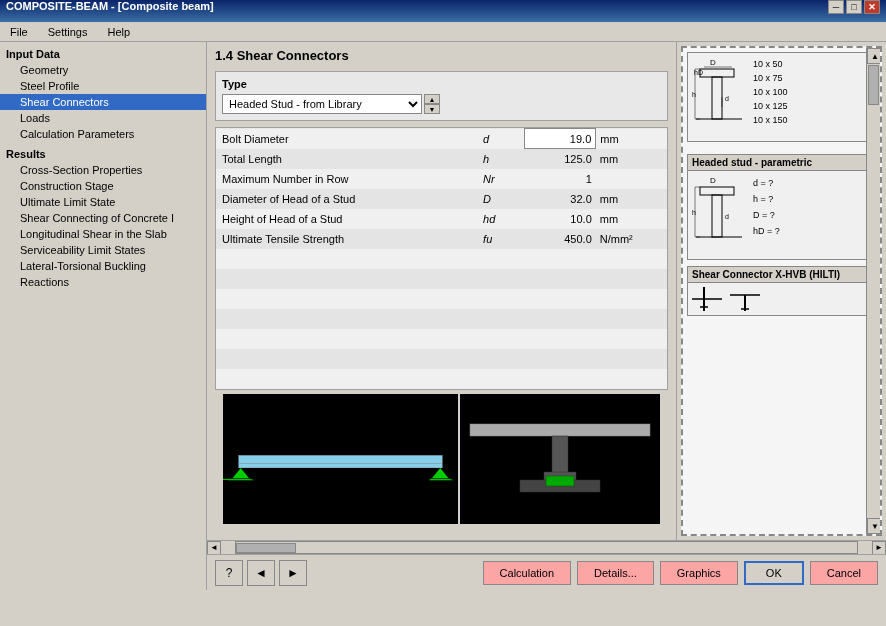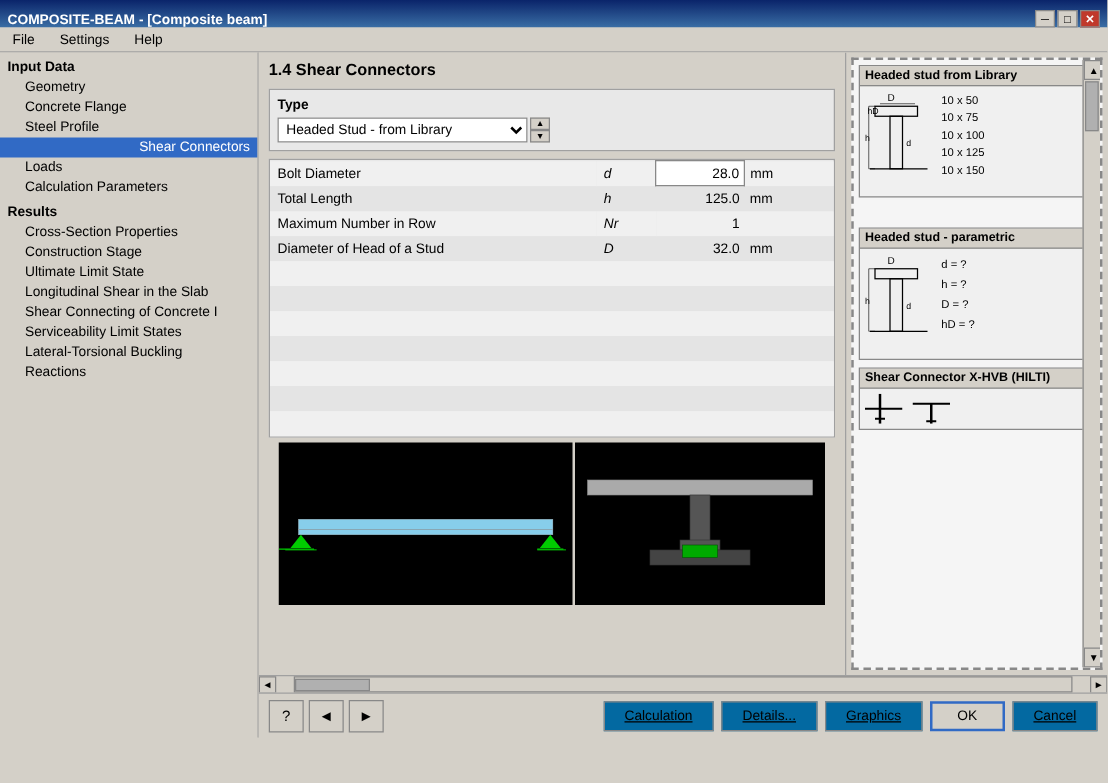--- a/index.html
+++ b/index.html
@@ -11,21 +11,21 @@
       height: 626px;
       overflow: hidden;
     }
 
     
     .title-bar {
       background: linear-gradient(to bottom, #0a246a, #3a6ea5);
       color: white;
       height: 22px;
       display: flex;
-      align-items: flex-end;
+      align-items: flex-start;
       justify-content: space-between;
       padding: 0 6px;
       font-size: 11px;
       font-weight: bold;
     }
     .title-bar-controls {
       display: flex;
       gap: 2px;
     }
     .title-btn {
@@ -80,21 +80,20 @@
     }
     .sidebar-item {
       padding: 2px 6px 2px 20px;
       cursor: pointer;
       font-size: 11px;
       color: #000;
     }
     .sidebar-item.active {
       background: #316ac5;
       color: white;
-      text-align: right;
     }
     .sidebar-results-label {
       font-weight: bold;
       font-size: 11px;
       padding: 2px 6px;
       color: #000;
       margin-top: 4px;
     }
 
     
@@ -285,27 +284,26 @@
       border: 1px solid #888;
       display: flex;
       align-items: center;
       justify-content: center;
       cursor: pointer;
       font-size: 12px;
     }
     .action-btn {
       height: 24px;
       padding: 0 16px;
-      background: #0369a1;
-      border: 1px solid #888;
-      cursor: pointer;
-      font-size: 11px;
-      display: flex;
-      align-items: center;
-      text-decoration: underline;
+      background: #fca5a5;
+      border: 1px solid #888;
+      cursor: pointer;
+      font-size: 11px;
+      display: flex;
+      align-items: center;
     }
     .ok-btn {
       height: 24px;
       padding: 0 20px;
       background: #d4d0c8;
       border: 2px solid #316ac5;
       cursor: pointer;
       font-size: 11px;
       display: flex;
       align-items: center;
@@ -372,23 +370,20 @@
 </div>
 
 <div class="main-layout">
 
   <div class="sidebar">
     <div class="sidebar-group-label">Input Data</div>
     <div class="sidebar-item">
       <span>Geometry</span>
     </div>
     <div class="sidebar-item">
-      <span>Concrete Flange</span>
-    </div>
-    <div class="sidebar-item">
       <span>Steel Profile</span>
     </div>
     <div class="sidebar-item active">
       <span>Shear Connectors</span>
     </div>
     <div class="sidebar-item">
       <span>Loads</span>
     </div>
     <div class="sidebar-item">
       <span>Calculation Parameters</span>
@@ -398,24 +393,24 @@
     <div class="sidebar-item">
       <span>Cross-Section Properties</span>
     </div>
     <div class="sidebar-item">
       <span>Construction Stage</span>
     </div>
     <div class="sidebar-item">
       <span>Ultimate Limit State</span>
     </div>
     <div class="sidebar-item">
+      <span>Shear Connecting of Concrete I</span>
+    </div>
+    <div class="sidebar-item">
       <span>Longitudinal Shear in the Slab</span>
-    </div>
-    <div class="sidebar-item">
-      <span>Shear Connecting of Concrete I</span>
     </div>
     <div class="sidebar-item">
       <span>Serviceability Limit States</span>
     </div>
     <div class="sidebar-item">
       <span>Lateral-Torsional Buckling</span>
     </div>
     <div class="sidebar-item">
       <span>Reactions</span>
     </div>
@@ -443,40 +438,52 @@
             </div>
           </div>
         </div>
 
         <div class="details-section">
           <table class="details-table">
             <tbody>
               <tr>
                 <td class="param-name">Bolt Diameter</td>
                 <td class="param-sym"><i>d</i></td>
-                <td class="param-val highlight">28.0</td>
+                <td class="param-val highlight">19.0</td>
                 <td class="param-unit">mm</td>
               </tr>
               <tr>
                 <td class="param-name">Total Length</td>
                 <td class="param-sym"><i>h</i></td>
                 <td class="param-val">125.0</td>
                 <td class="param-unit">mm</td>
               </tr>
               <tr>
                 <td class="param-name">Maximum Number in Row</td>
                 <td class="param-sym"><i>Nr</i></td>
                 <td class="param-val">1</td>
                 <td class="param-unit"></td>
               </tr>
               <tr>
                 <td class="param-name">Diameter of Head of a Stud</td>
                 <td class="param-sym"><i>D</i></td>
                 <td class="param-val">32.0</td>
                 <td class="param-unit">mm</td>
+              </tr>
+              <tr>
+                <td class="param-name">Height of Head of a Stud</td>
+                <td class="param-sym"><i>hd</i></td>
+                <td class="param-val">10.0</td>
+                <td class="param-unit">mm</td>
+              </tr>
+              <tr>
+                <td class="param-name">Ultimate Tensile Strength</td>
+                <td class="param-sym"><i>fu</i></td>
+                <td class="param-val">450.0</td>
+                <td class="param-unit">N/mm²</td>
               </tr>
 
               <tr class="empty-rows">
                   <td colspan="4">&nbsp;</td>
                 </tr>
               <tr class="empty-rows-even">
                   <td colspan="4">&nbsp;</td>
                 </tr>
               <tr class="empty-rows">
                   <td colspan="4">&nbsp;</td>
@@ -535,21 +542,20 @@
           </div>
         </div>
 
       </div>
 
       <div style="width:210px; border-left:1px solid #a0a0a0; background:#d4d0c8; overflow: hidden; display: flex; flex-direction: column;">
 
         <div style="flex:1; border:2px dashed #888; margin:4px; background:#f5f5f5; overflow:hidden; position:relative;">
 
           <div class="library-section">
-            <div class="library-title">Headed stud from Library</div>
             <div class="library-content">
 
               <svg width="55" height="80" viewBox="0 0 55 80">
 
                 <text x="18" y="8" font-size="8" fill="#000">D</text>
                 <line x1="12" y1="10" x2="40" y2="10" stroke="#000" stroke-width="0.5" marker-end="url(#arr)"></line>
 
                 <rect x="8" y="12" width="34" height="8" fill="none" stroke="#000" stroke-width="1"></rect>
 
                 <rect x="20" y="20" width="10" height="42" fill="none" stroke="#000" stroke-width="1"></rect>
@@ -569,21 +575,21 @@
               <div class="stud-sizes">
                 <div>10 x 50</div>
                 <div>10 x 75</div>
                 <div>10 x 100</div>
                 <div>10 x 125</div>
                 <div>10 x 150</div>
               </div>
             </div>
           </div>
 
-          <div class="library-section" style="margin-top:24px;">
+          <div class="library-section" style="margin-top:12px;">
             <div class="library-title">Headed stud - parametric</div>
             <div class="library-content">
               <svg width="55" height="80" viewBox="0 0 55 80">
                 <text x="18" y="8" font-size="8" fill="#000">D</text>
                 <rect x="8" y="12" width="34" height="8" fill="none" stroke="#000" stroke-width="1"></rect>
                 <rect x="20" y="20" width="10" height="42" fill="none" stroke="#000" stroke-width="1"></rect>
                 <line x1="3" y1="12" x2="3" y2="62" stroke="#000" stroke-width="0.5"></line>
                 <line x1="3" y1="12" x2="8" y2="12" stroke="#000" stroke-width="0.5"></line>
                 <line x1="3" y1="62" x2="8" y2="62" stroke="#000" stroke-width="0.5"></line>
                 <text x="0" y="40" font-size="7" fill="#000">h</text>

